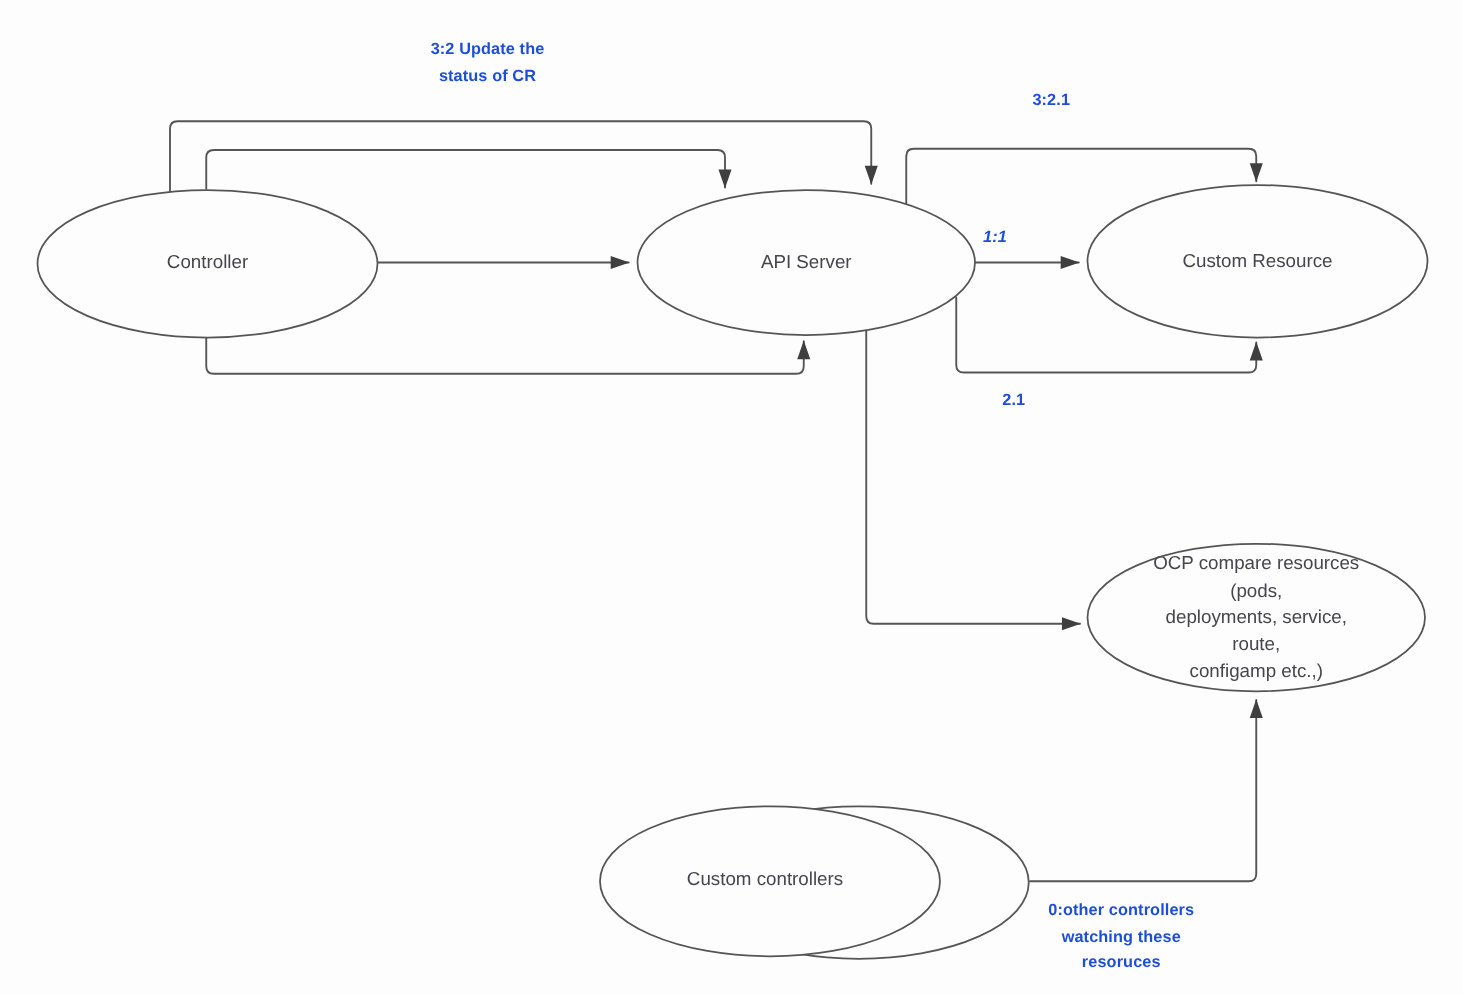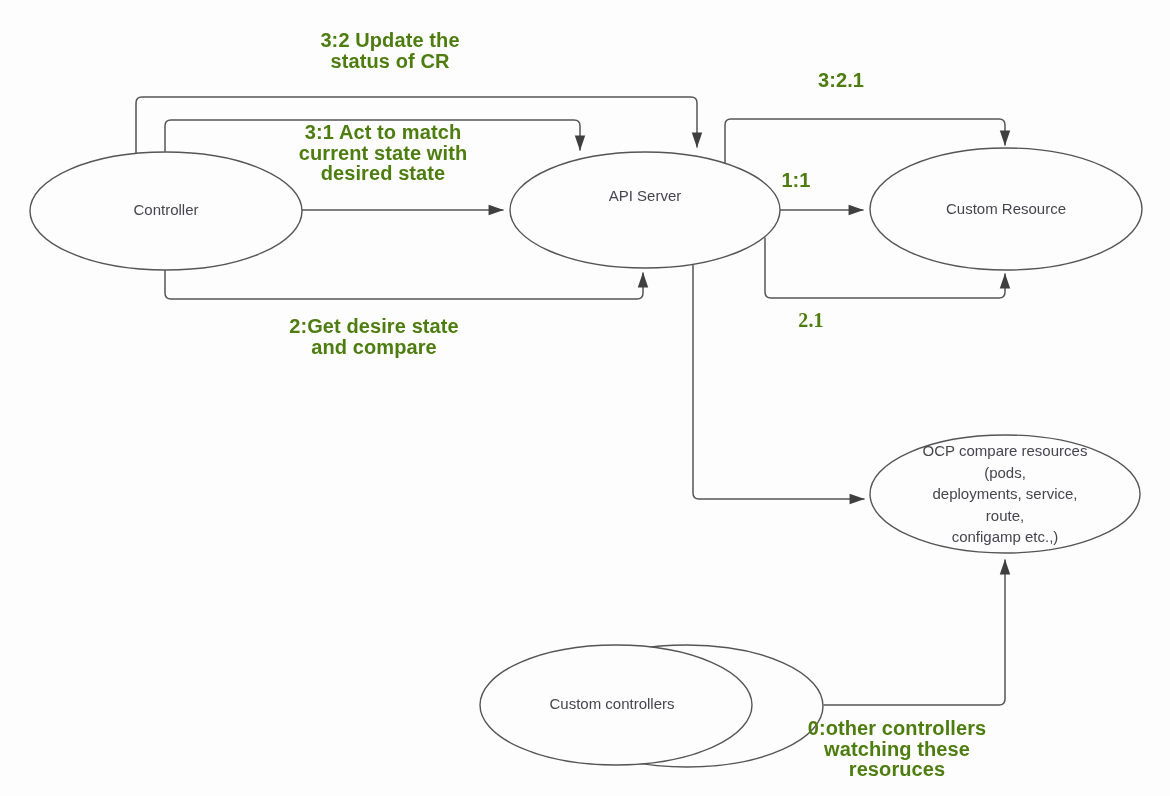--- a/index.html
+++ b/index.html
@@ -18,23 +18,23 @@
   .stage svg {
     position: absolute;
     left: 0;
     top: 0;
   }
   .lbl {
     position: absolute;
     transform: translate(-50%, -50%);
     white-space: pre-line;
     text-align: center;
-    color: #4d7c0f;
+    color: #1d4ed8;
     font-weight: bold;
-    font-size: 20px;
+    font-size: 13px;
     line-height: 20.5px;
     letter-spacing: 0.1px;
   }
   .node-lbl {
     position: absolute;
     transform: translate(-50%, -50%);
     white-space: pre-line;
     text-align: center;
     color: #45454d;
     font-weight: normal;
@@ -79,34 +79,29 @@
       <ellipse cx="687" cy="706" rx="136" ry="61"></ellipse>
       <ellipse cx="616" cy="705" rx="136" ry="60"></ellipse>
       <ellipse cx="166" cy="211" rx="136" ry="59"></ellipse>
       <ellipse cx="645" cy="210" rx="135" ry="58"></ellipse>
       <ellipse cx="1006" cy="209" rx="136" ry="61"></ellipse>
       <ellipse cx="1005" cy="494" rx="135" ry="59"></ellipse>
     </g>
   </svg>
 
   <div class="node-lbl" style="left:166px; top:210px;">Controller</div>
-  <div class="node-lbl" style="left:645px; top:196px;">API Server</div>
+  <div class="node-lbl" style="left:645px; top:210px;">API Server</div>
   <div class="node-lbl" style="left:1006px; top:209px;text-align:right;">Custom Resource</div>
   <div class="node-lbl" style="left:1005px; top:494px;">OCP compare resources (pods,
 deployments, service, route,
 configamp etc.,)</div>
   <div class="node-lbl" style="left:612px; top:704px;">Custom controllers</div>
 
   <div class="lbl" style="left:390px; top:50px;">3:2 Update the
 status of CR</div>
-  <div class="lbl" style="left:383px; top:153px;">3:1 Act to match
-current state with
-desired state</div>
   <div class="lbl" style="left:841px; top:80px;text-align:center;">3:2.1</div>
-  <div class="lbl" style="left:796px; top:180px;">1:1</div>
-  <div class="lbl" style="left:374px; top:336px;">2:Get desire state
-and compare</div>
-  <div class="lbl" style="left:811px; top:320px;font-family:Liberation Serif, serif;">2.1</div>
+  <div class="lbl" style="left:796px; top:190px;font-style:italic;">1:1</div>
+  <div class="lbl" style="left:811px; top:320px;">2.1</div>
   <div class="lbl" style="left:897px; top:749px;text-align:center;">0:other controllers
 watching these
 resoruces</div>
 
 </div>
 
 </body></html>

